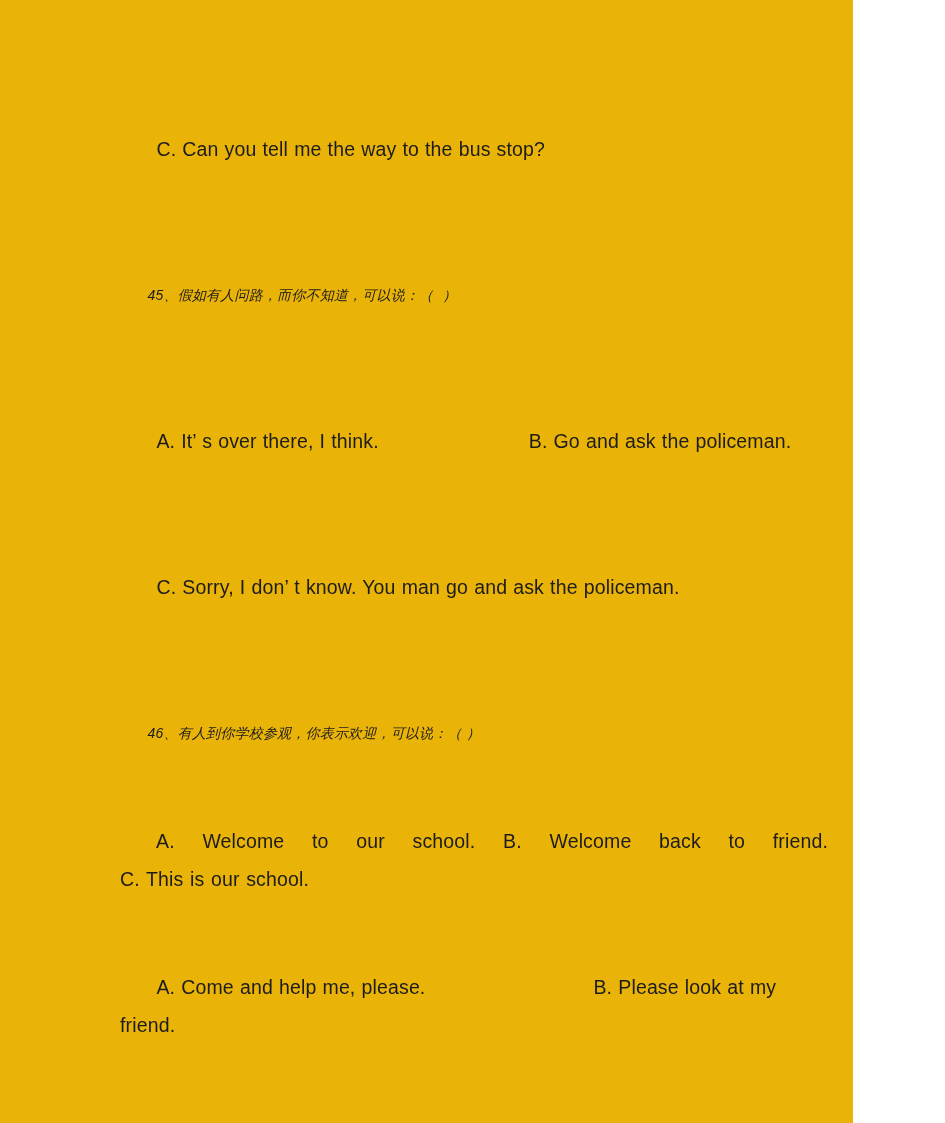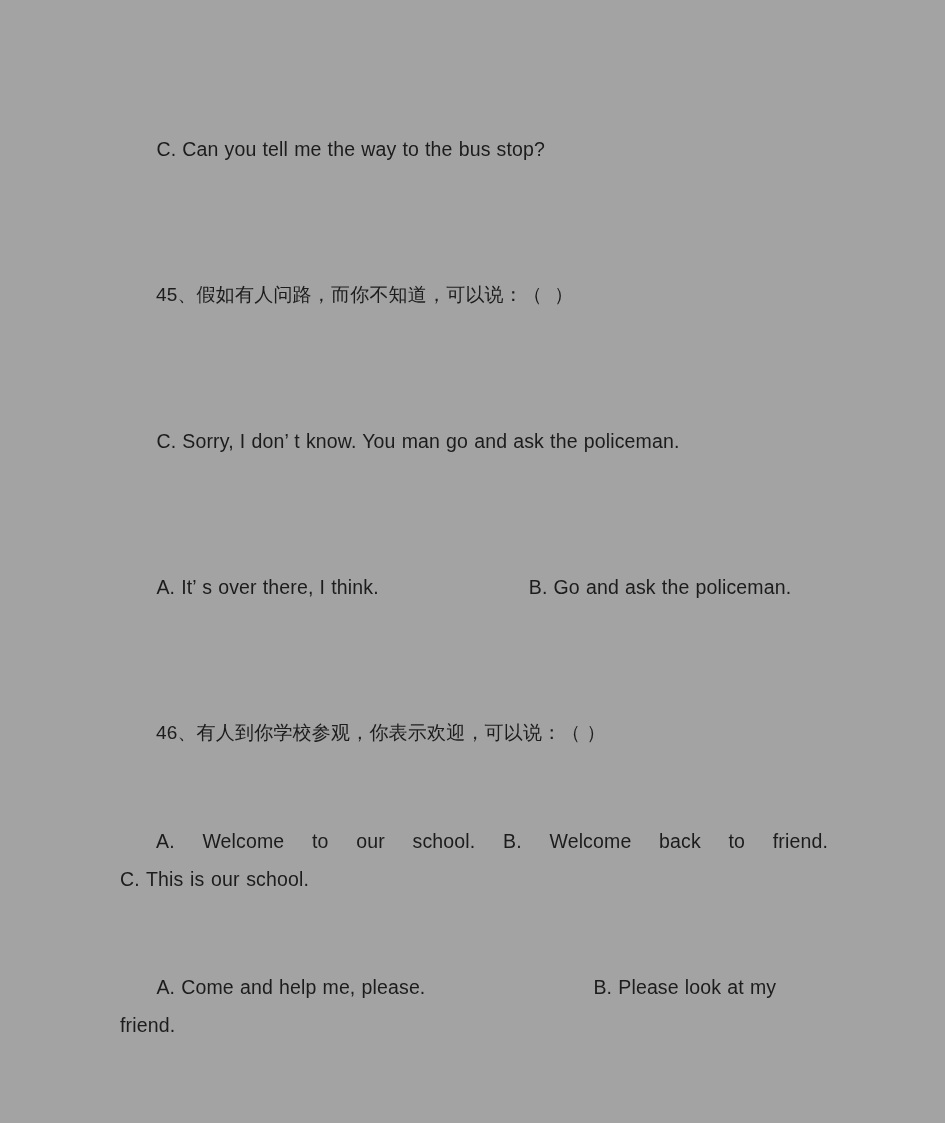--- a/index.html
+++ b/index.html
@@ -7,45 +7,46 @@
     margin: 0;
     padding: 0;
     background: #ffffff;
   }
   body {
     font-family: "Liberation Sans", "DejaVu Sans", sans-serif;
     color: #1c1c1c;
   }
   .page {
     position: relative;
-    width: 945px;
+    width: 853px;
     height: 1123px;
-    background: #a3a3a3;
+    background: #eab308;
     overflow: hidden;
     box-sizing: border-box;
   }
   .doc-body {
     position: absolute;
     left: 120px;
     top: 92px;
     width: 708px;
   }
   .para {
     margin: 0 0 0 0;
     font-size: 19.5px;
     line-height: 38px;
     letter-spacing: 0.15px;
     word-spacing: 0.5px;
     text-indent: 36px;
     padding-bottom: 32px;
     white-space: pre-wrap;
   }
   .para.zh {
-    font-size: 19px;
+    font-size: 14px;
     letter-spacing: 0.2px;
+    font-style: italic;
   }
   .para.justify {
     text-align: justify;
     text-align-last: left;
     text-indent: 36px;
     word-spacing: 1px;
   }
   .para.justify .optA,
   .para.justify .optB,
   .para.justify .optC {
@@ -62,25 +63,25 @@
 
     <p class="para">
       <span>C. Can you tell me the way to the bus stop?</span>
     </p>
 
     <p class="para zh">
       <span>45、假如有人问路，而你不知道，可以说：（  ）</span>
     </p>
 
     <p class="para">
-      <span>C. Sorry, I don’ t know. You man go and ask the policeman.</span>
+      <span class="optA">A. It’ s over there, I think.</span><span class="opt-gap-xl"></span><span class="optB">B. Go and ask the policeman.</span>
     </p>
 
     <p class="para">
-      <span class="optA">A. It’ s over there, I think.</span><span class="opt-gap-xl"></span><span class="optB">B. Go and ask the policeman.</span>
+      <span>C. Sorry, I don’ t know. You man go and ask the policeman.</span>
     </p>
 
     <p class="para zh">
       <span>46、有人到你学校参观，你表示欢迎，可以说：（ ）</span>
     </p>
 
     <p class="para justify"><span class="optA">A. Welcome to our school.</span> <span class="optB">B. Welcome back to friend.</span> <span class="optC">C. This is our school.</span></p>
 
 
     <p class="para">

